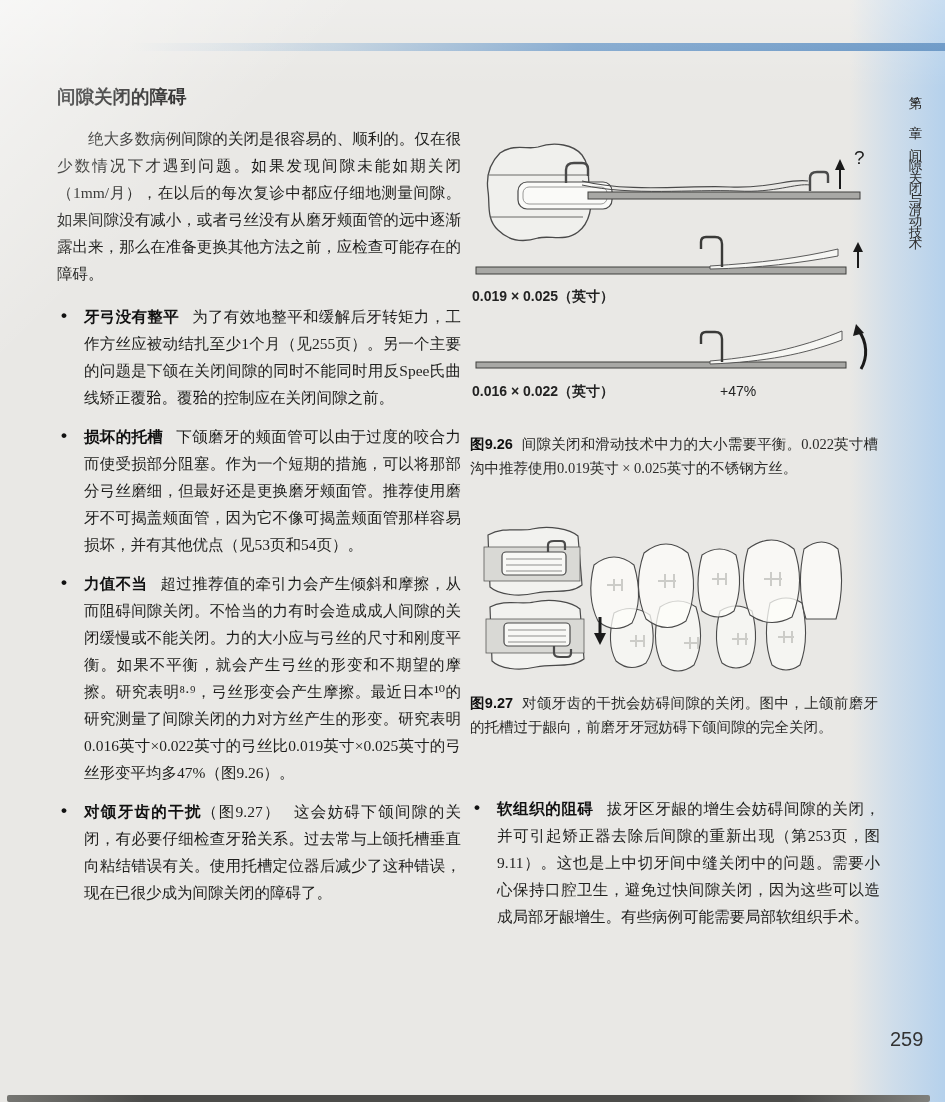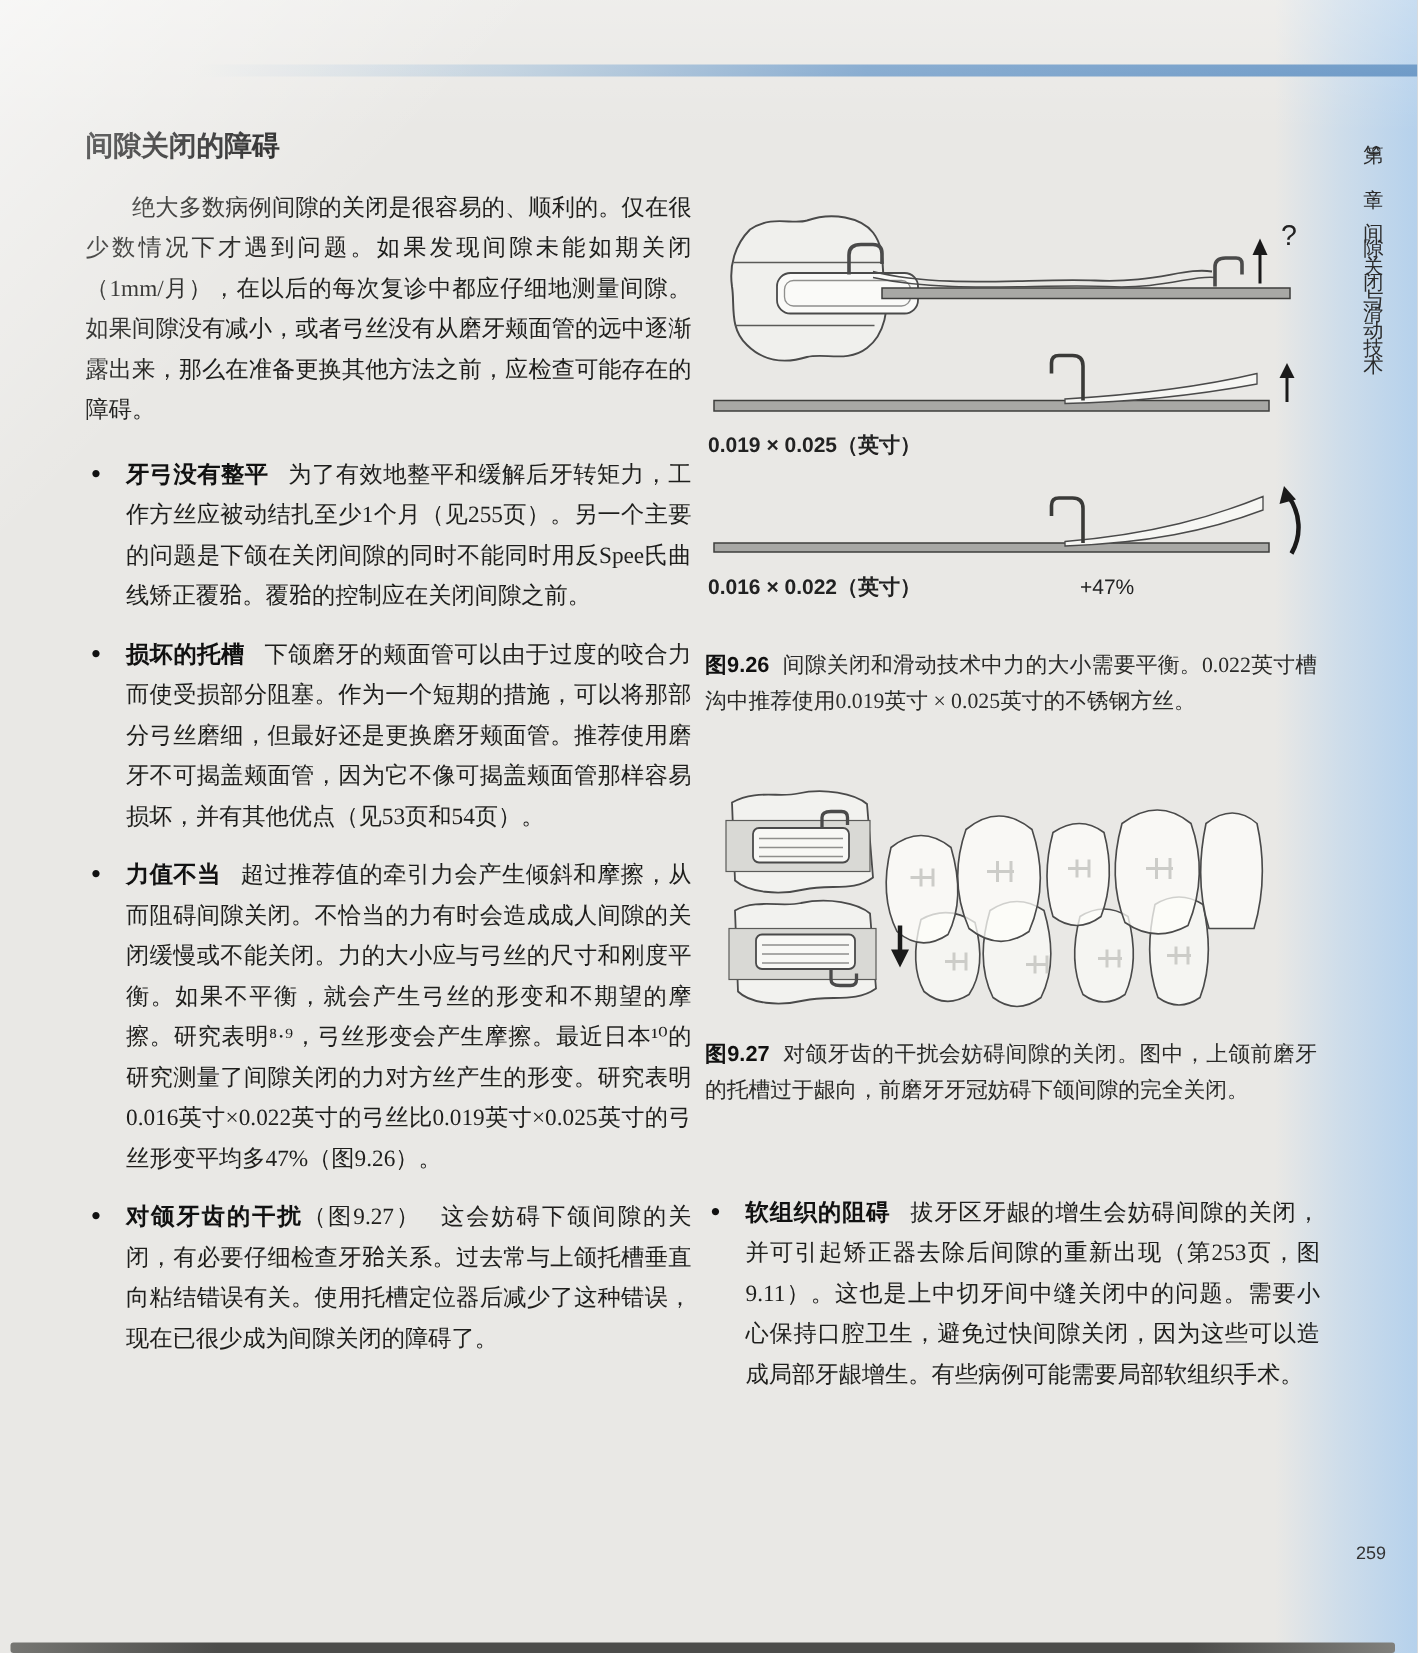--- a/index.html
+++ b/index.html
@@ -38,21 +38,21 @@
   .side-vertical{
     position:absolute;top:86px;right:21px;
     writing-mode:vertical-rl;
     font-family:"Liberation Serif","DejaVu Serif",serif;
     font-size:13.5px;letter-spacing:11px;color:#2b2b2b;
     z-index:4;
   }
   .page-number{
     position:absolute;left:890px;top:1028px;
     font-family:"Liberation Sans","DejaVu Sans",sans-serif;
-    font-size:12px;color:#333;z-index:4;margin-left:14px;
+    font-size:20px;color:#333;z-index:4;
   }
   .left-col{position:absolute;left:57px;top:84px;width:404px;z-index:1;}
   .page-title{
     margin:0 0 16px 0;
     font-family:"Liberation Sans","DejaVu Sans",sans-serif;
     font-size:18.5px;font-weight:700;color:#171717;
   }
   .intro{
     margin:0;font-size:15.5px;line-height:27px;
     text-indent:2em;text-align:justify;

